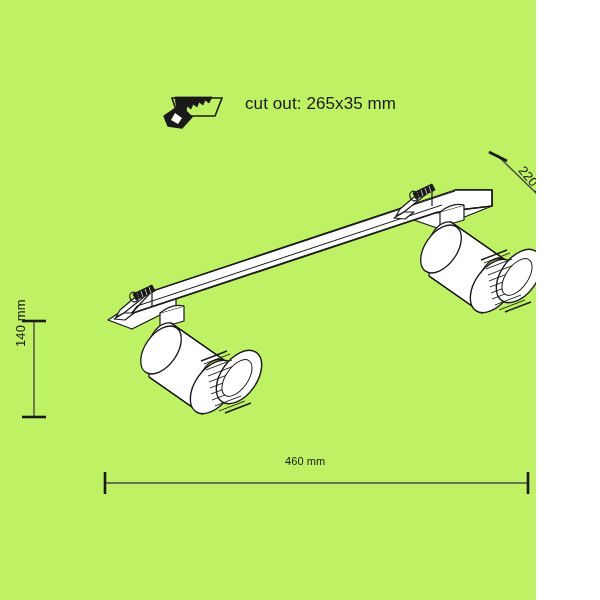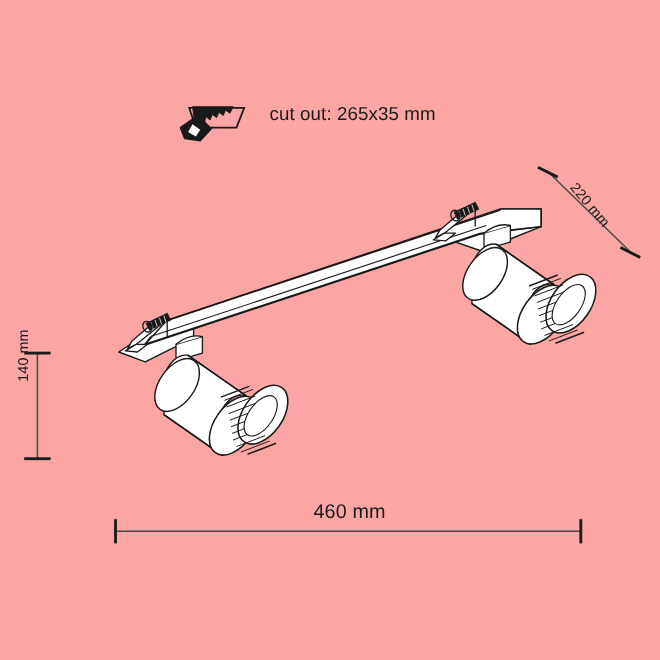--- a/index.html
+++ b/index.html
@@ -5,23 +5,23 @@
   html, body {
     margin: 0;
     padding: 0;
     background: #ffffff;
   }
   body {
     font-family: "Liberation Sans", sans-serif;
   }
   #canvas {
     position: relative;
-    width: 600px;
+    width: 536px;
     height: 600px;
-    background: #fca5a5;
+    background: #bef264;
     overflow: hidden;
   }
   #drawing {
     position: absolute;
     left: 0;
     top: 0;
     width: 600px;
     height: 600px;
   }
   .dim-text {
@@ -32,21 +32,21 @@
     letter-spacing: 0.1px;
   }
   #cutout-label {
     left: 245px;
     top: 94px;
     font-size: 17px;
   }
   #label-460 {
     left: 285px;
     top: 455px;
-    font-size: 18px;
+    font-size: 11px;
   }
   #label-140 {
     left: 13px;
     top: 347px;
     font-size: 13px;
     transform: rotate(-90deg);
     transform-origin: left top;
   }
   #label-220 {
     left: 527px;

